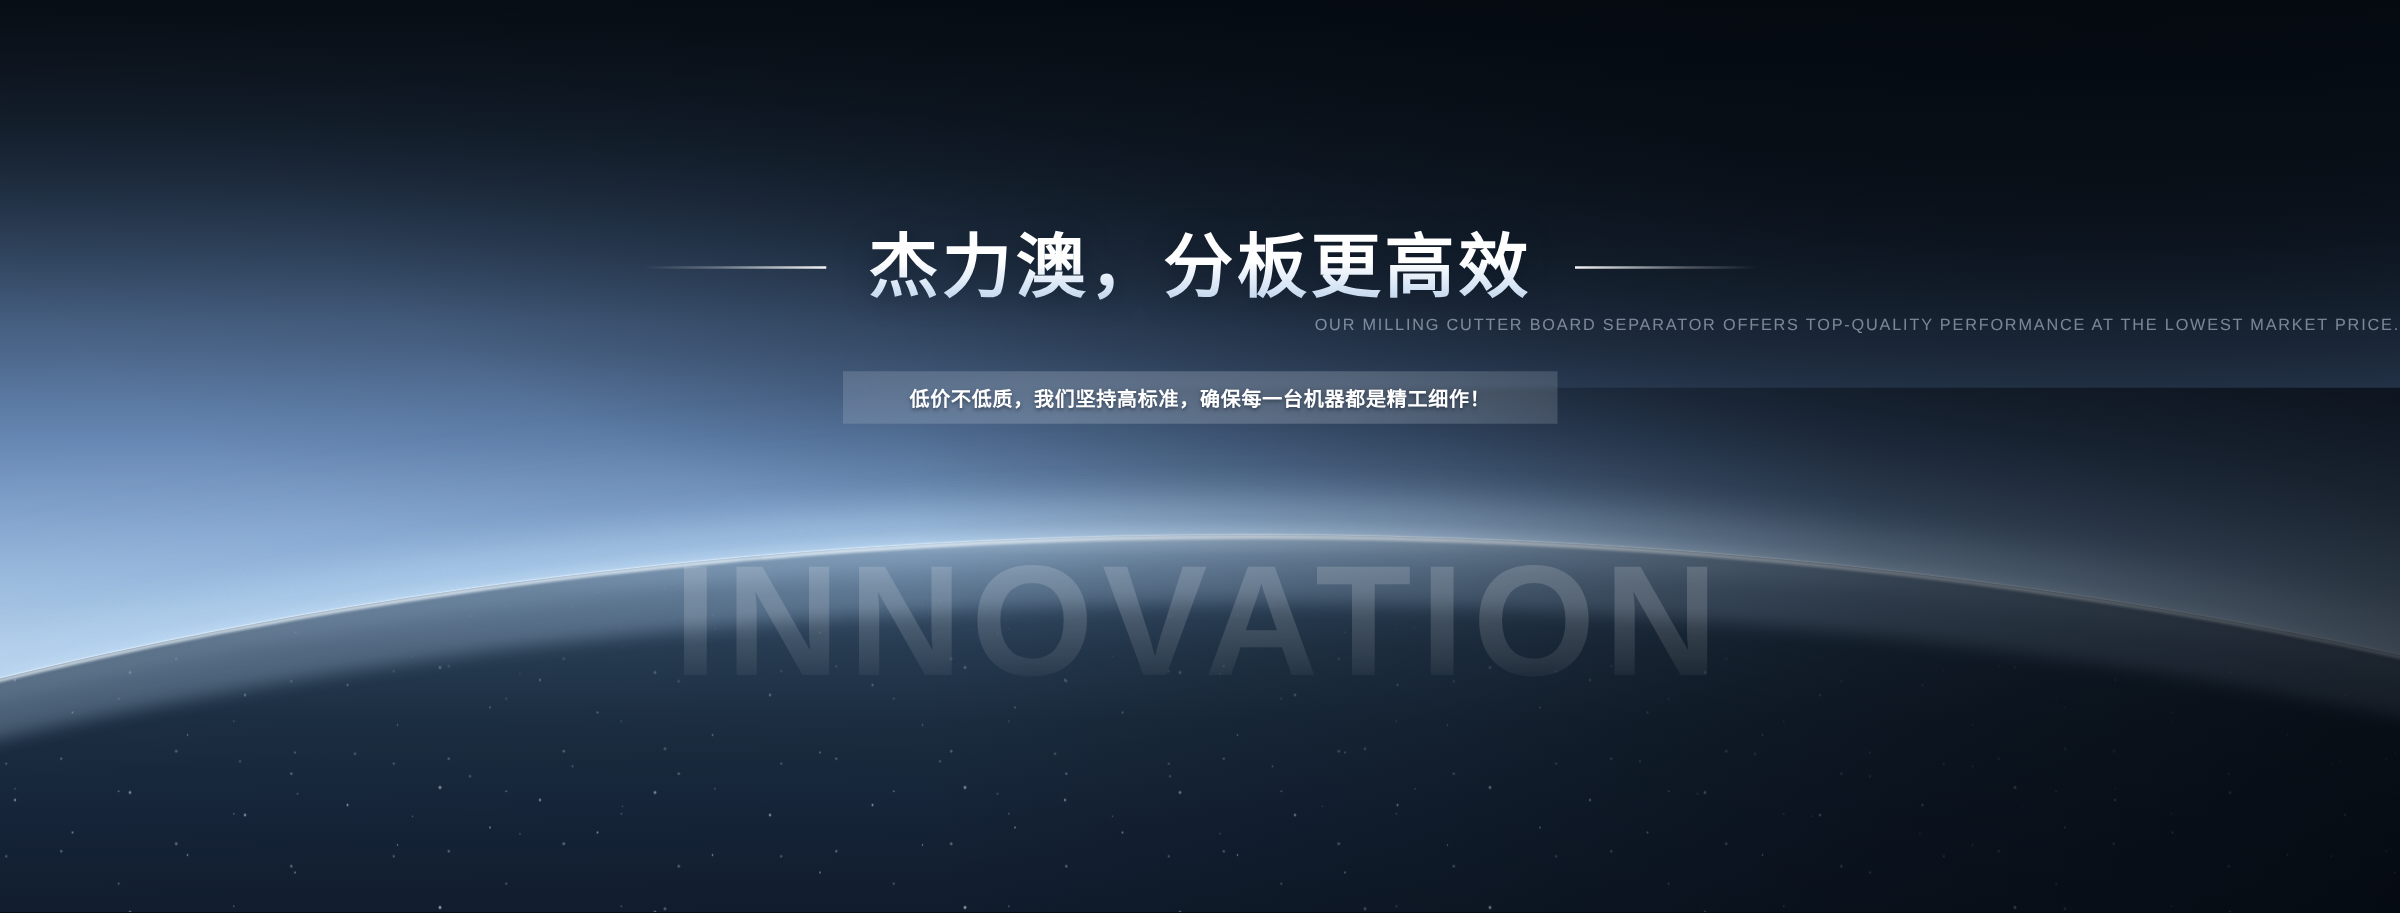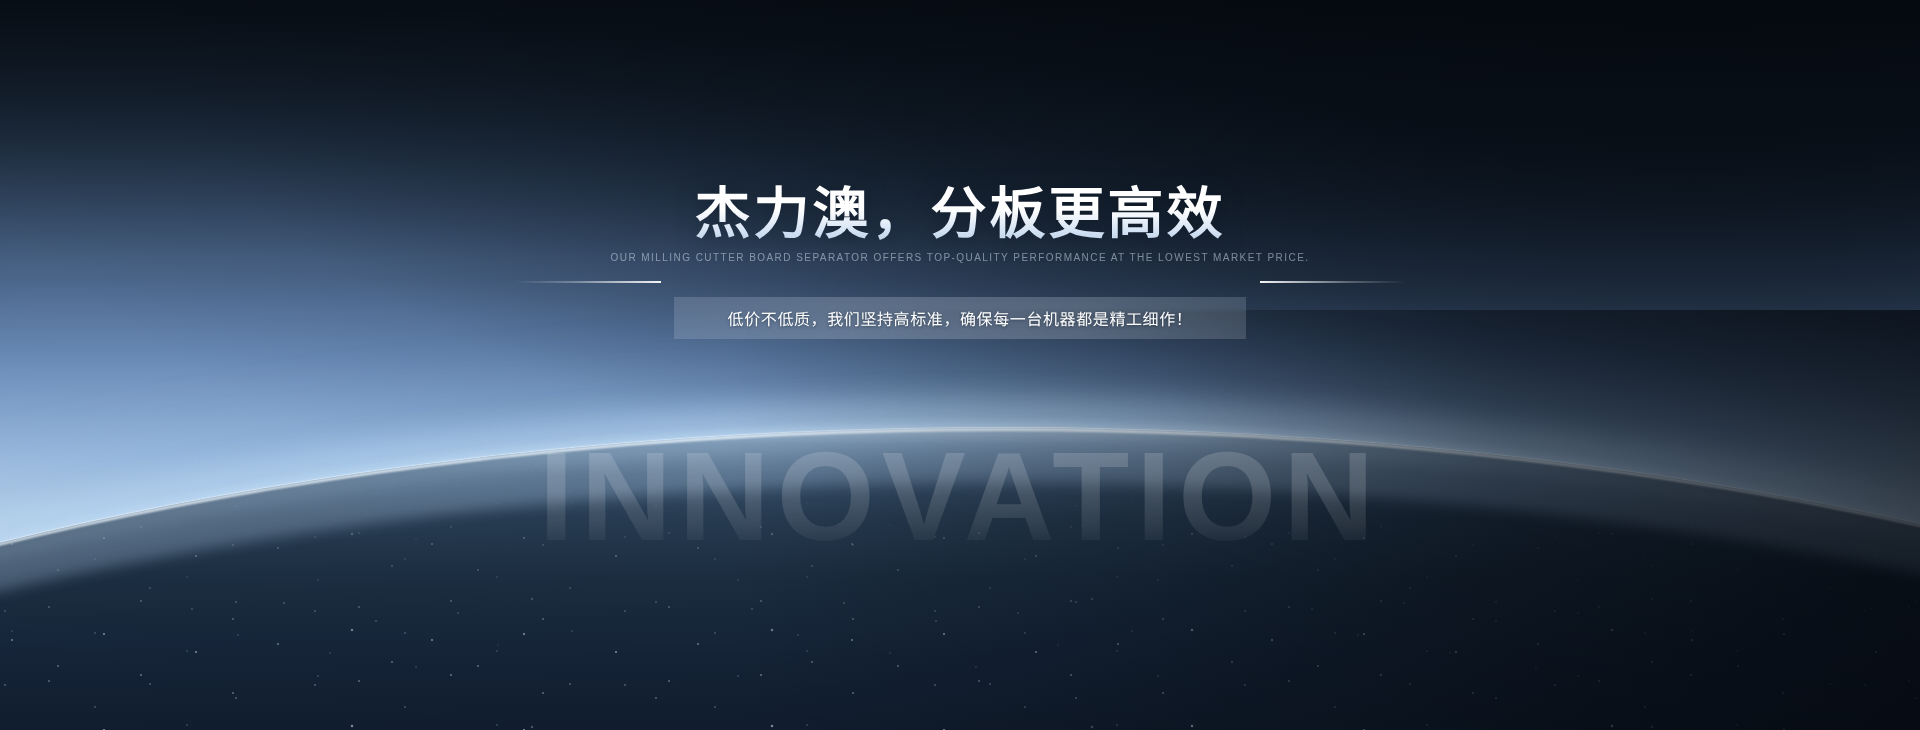--- a/index.html
+++ b/index.html
@@ -247,21 +247,21 @@
     margin-top: 44px;
   }
 
   
   .headline-row {
     position: absolute;
     top: 145px;
     left: 0;
     width: 100%;
     display: flex;
-    align-items: flex-end;
+    align-items: center;
     justify-content: center;
     gap: 34px;
   }
   .rule {
     width: 146px;
     height: 2px;
     flex: none;
   }
   .rule.left {
     background: linear-gradient(to right,
@@ -289,22 +289,22 @@
     text-shadow: none;
     filter: drop-shadow(0 2px 10px rgba(10,20,35,0.55));
   }
 
   
   .subtitle {
     position: absolute;
     top: 252px;
     left: 0;
     width: 100%;
-    text-align: center;
-    font-size: 10px;
+    text-align: right;
+    font-size: 13px;
     font-weight: 400;
     letter-spacing: 1.45px;
     color: rgba(212,226,242,0.52);
     white-space: nowrap;
   }
 
   
   .tagline-bar {
     position: absolute;
     top: 297px;
@@ -317,21 +317,21 @@
     justify-content: center;
     background: linear-gradient(to right,
       rgba(232,240,250,0.16) 0%,
       rgba(236,243,252,0.21) 30%,
       rgba(236,243,252,0.21) 70%,
       rgba(232,240,250,0.16) 100%);
     backdrop-filter: blur(2px);
   }
   .tagline-text {
     font-size: 16px;
-    font-weight: 400;
+    font-weight: 700;
     letter-spacing: 0.6px;
     color: #ffffff;
     white-space: nowrap;
     text-shadow: 0 1px 3px rgba(12,22,38,0.5);
   }
 </style>
 </head>
 <body>
 
 <div class="banner">

